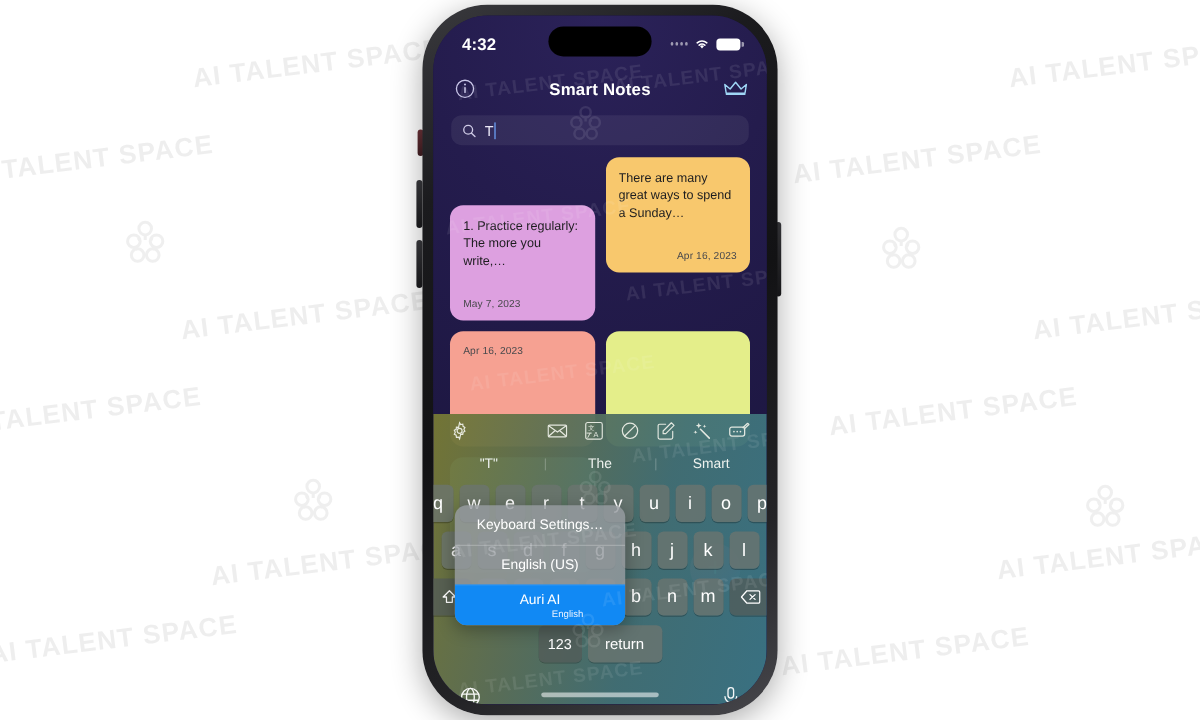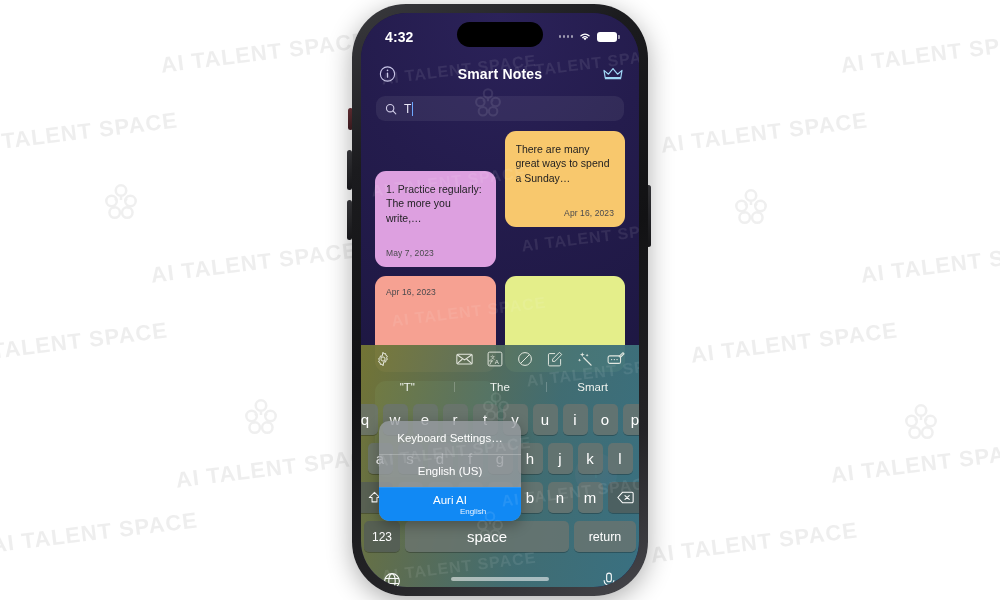--- a/index.html
+++ b/index.html
@@ -722,21 +722,20 @@
               <div class="key fn">
                 <svg width="17" height="13" viewBox="0 0 20 15">
                   <path d="M6.4 1.4h11.2a1.4 1.4 0 0 1 1.4 1.4v9.4a1.4 1.4 0 0 1-1.4 1.4H6.4L1 7.5z" fill="none" stroke="#fff" stroke-width="1.25" stroke-linejoin="round"></path>
                   <path d="M9.4 5.2l5 4.6M14.4 5.2l-5 4.6" stroke="#fff" stroke-width="1.25" stroke-linecap="round"></path>
                 </svg>
               </div>
             </div>
 
             <div class="kb-row">
               <div class="key fn">123</div>
-              <div class="key space">space</div>
               <div class="key ret">return</div>
             </div>
 
           </div>
 
           <div class="kb-bottom">
             <div class="kb-tool">
               <svg width="18" height="18" viewBox="0 0 20 20">
                 <circle cx="10" cy="10" r="8.2" fill="none" stroke="#ffffff" stroke-width="1.25"></circle>
                 <ellipse cx="10" cy="10" rx="3.6" ry="8.2" fill="none" stroke="#ffffff" stroke-width="1.25"></ellipse>

